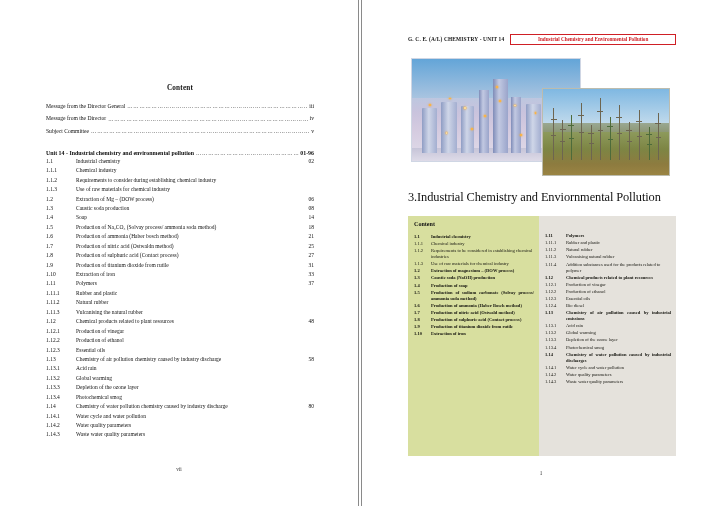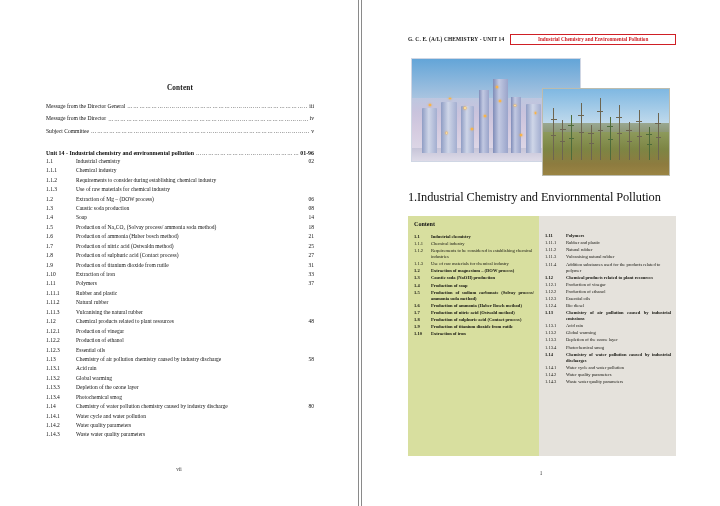--- a/index.html
+++ b/index.html
@@ -460,21 +460,21 @@
         <div class="tree" style="left:45%; height:72%;"></div>
         <div class="tree green" style="left:53%; height:50%;"></div>
         <div class="tree" style="left:60%; height:64%;"></div>
         <div class="tree" style="left:68%; height:44%;"></div>
         <div class="tree" style="left:76%; height:58%;"></div>
         <div class="tree green" style="left:84%; height:38%;"></div>
         <div class="tree" style="left:91%; height:54%;"></div>
       </div>
     </div>
 
-    <div class="chapter-title">1.Industrial Chemistry and Enviornmental Pollution</div>
+    <div class="chapter-title">3.Industrial Chemistry and Enviornmental Pollution</div>
 
     <div class="content-box">
       <div class="cb-col cb-left">
         <div class="cb-heading">Content</div>
         <div id="cb-left-list">
             <div class="cb-item bold just">
               <span class="c-num">1.1</span>
               <span class="c-txt">Industrial chemistry</span>
             </div>
             <div class="cb-item">

